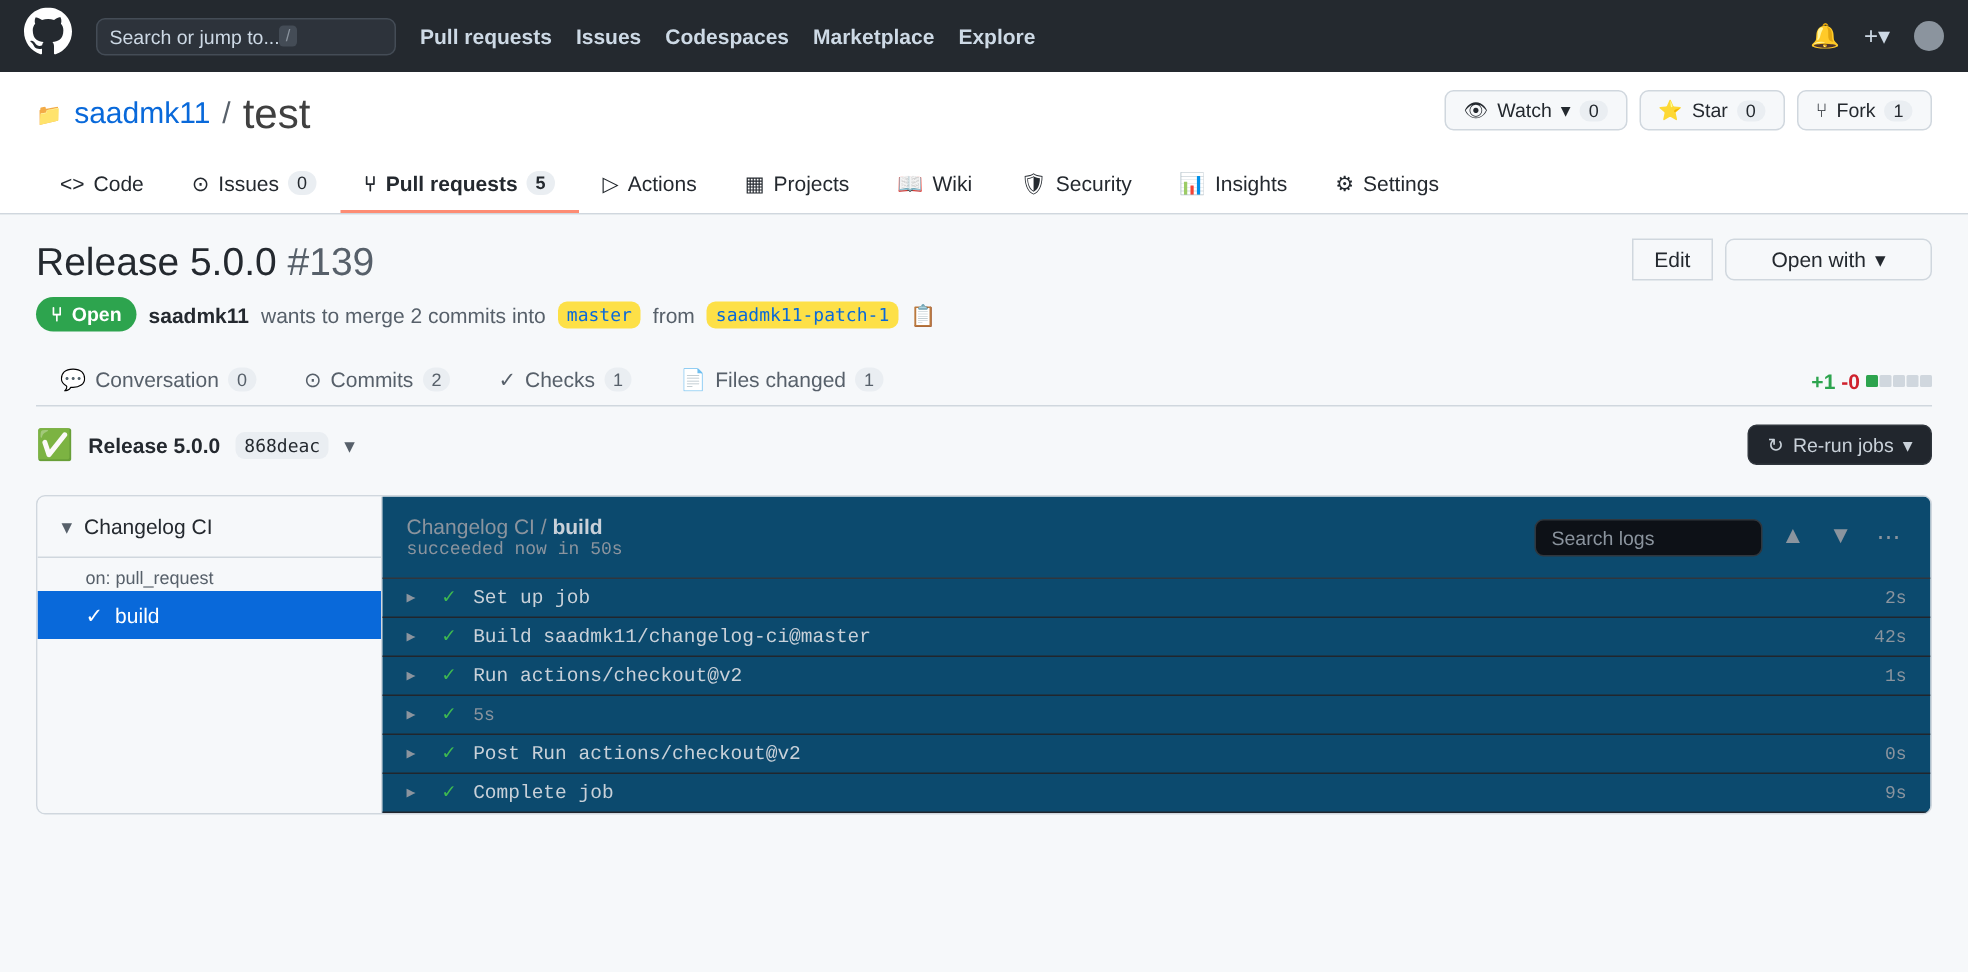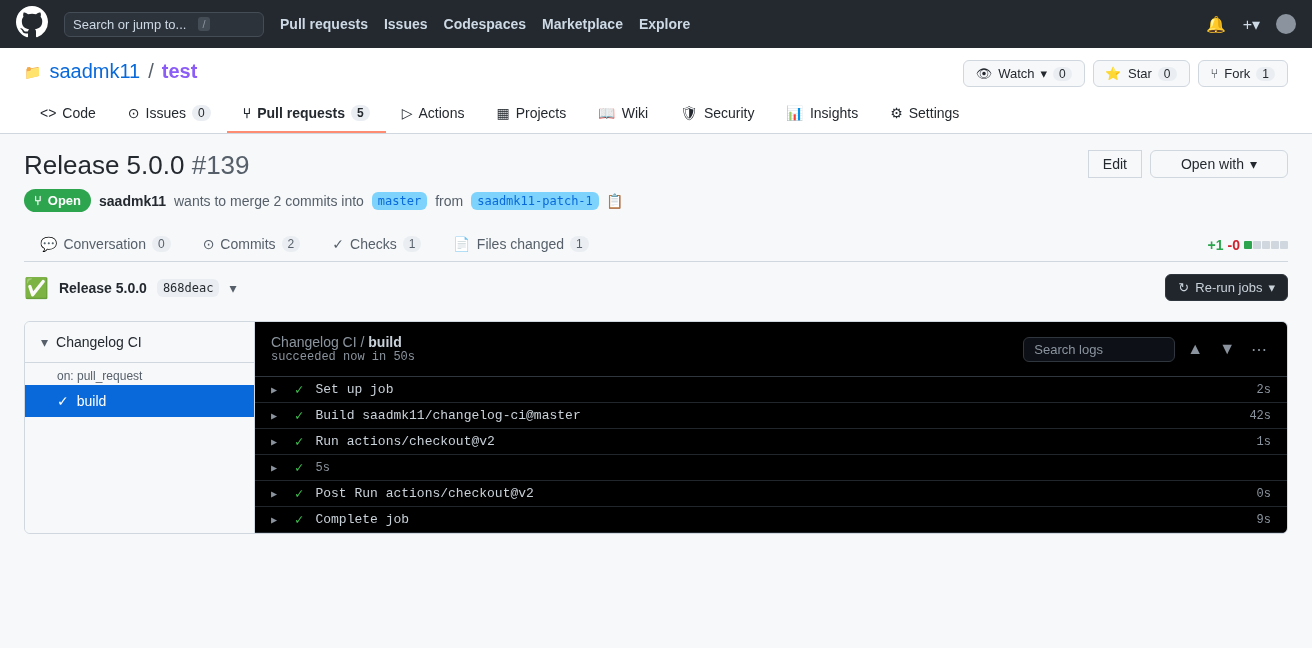--- a/index.html
+++ b/index.html
@@ -17,21 +17,21 @@
     .top-nav .logo { color: white; font-size: 20px; }
     .top-nav .search-box {
       background: #2d333b;
       border: 1px solid #444c56;
       border-radius: 6px;
       color: #cdd9e5;
       padding: 4px 8px;
       font-size: 13px;
       display: flex;
       align-items: center;
-      gap: 12px;
+      gap: 0;
       width: 200px;
       cursor: text;
     }
     .top-nav .search-box .slash-key {
       background: #444c56;
       border-radius: 3px;
       padding: 1px 4px;
       font-size: 11px;
       color: #8b949e;
     }
@@ -102,21 +102,21 @@
       color: white;
       padding: 4px 10px;
       border-radius: 20px;
       font-size: 13px;
       font-weight: 600;
       display: flex;
       align-items: center;
       gap: 6px;
     }
     .branch-tag {
-      background: #7dd3fc;
+      background: #fde047;
       color: #0969da;
       padding: 2px 6px;
       border-radius: 6px;
       font-size: 12px;
       font-family: monospace;
     }
 
     
     .pr-tabs { display: flex; border-bottom: 1px solid #d0d7de; margin-bottom: 0; }
     .pr-tab {
@@ -172,21 +172,21 @@
     }
     .checks-sidebar-item.active {
       background: #0969da;
       color: white;
     }
     .check-icon-success-white { color: white; font-size: 14px; }
 
     
     .checks-main {
       flex: 1;
-      background: #000000;
+      background: #0c4a6e;
       color: #c9d1d9;
     }
     .checks-main-header {
       padding: 12px 16px;
       border-bottom: 1px solid #30363d;
       display: flex;
       align-items: center;
       justify-content: space-between;
     }
     .checks-main-header .title {
@@ -321,21 +321,21 @@
     <span class="avatar"></span>
   </div>
 </header>
 
 <div class="repo-header">
   <div style="display:flex; justify-content:space-between; align-items:flex-start;">
     <div class="repo-title">
       <span class="repo-icon">📁</span>
       <a>saadmk11</a>
       <span class="separator">/</span>
-      <a style="color:#8b5cf6;text-decoration:none;font-size:20px;font-weight:700;">test</a>
+      <a style="color:#404040;text-decoration:none;font-size:28px;font-weight:400;">test</a>
     </div>
     <div class="repo-actions" style="float:none;margin-top:0;display:flex;gap:8px;">
       <button class="repo-action-btn">
         <span>👁</span>
         <span>Watch</span>
         <span>▾</span>
         <span class="count">0</span>
       </button>
       <button class="repo-action-btn">
         <span>⭐</span>

